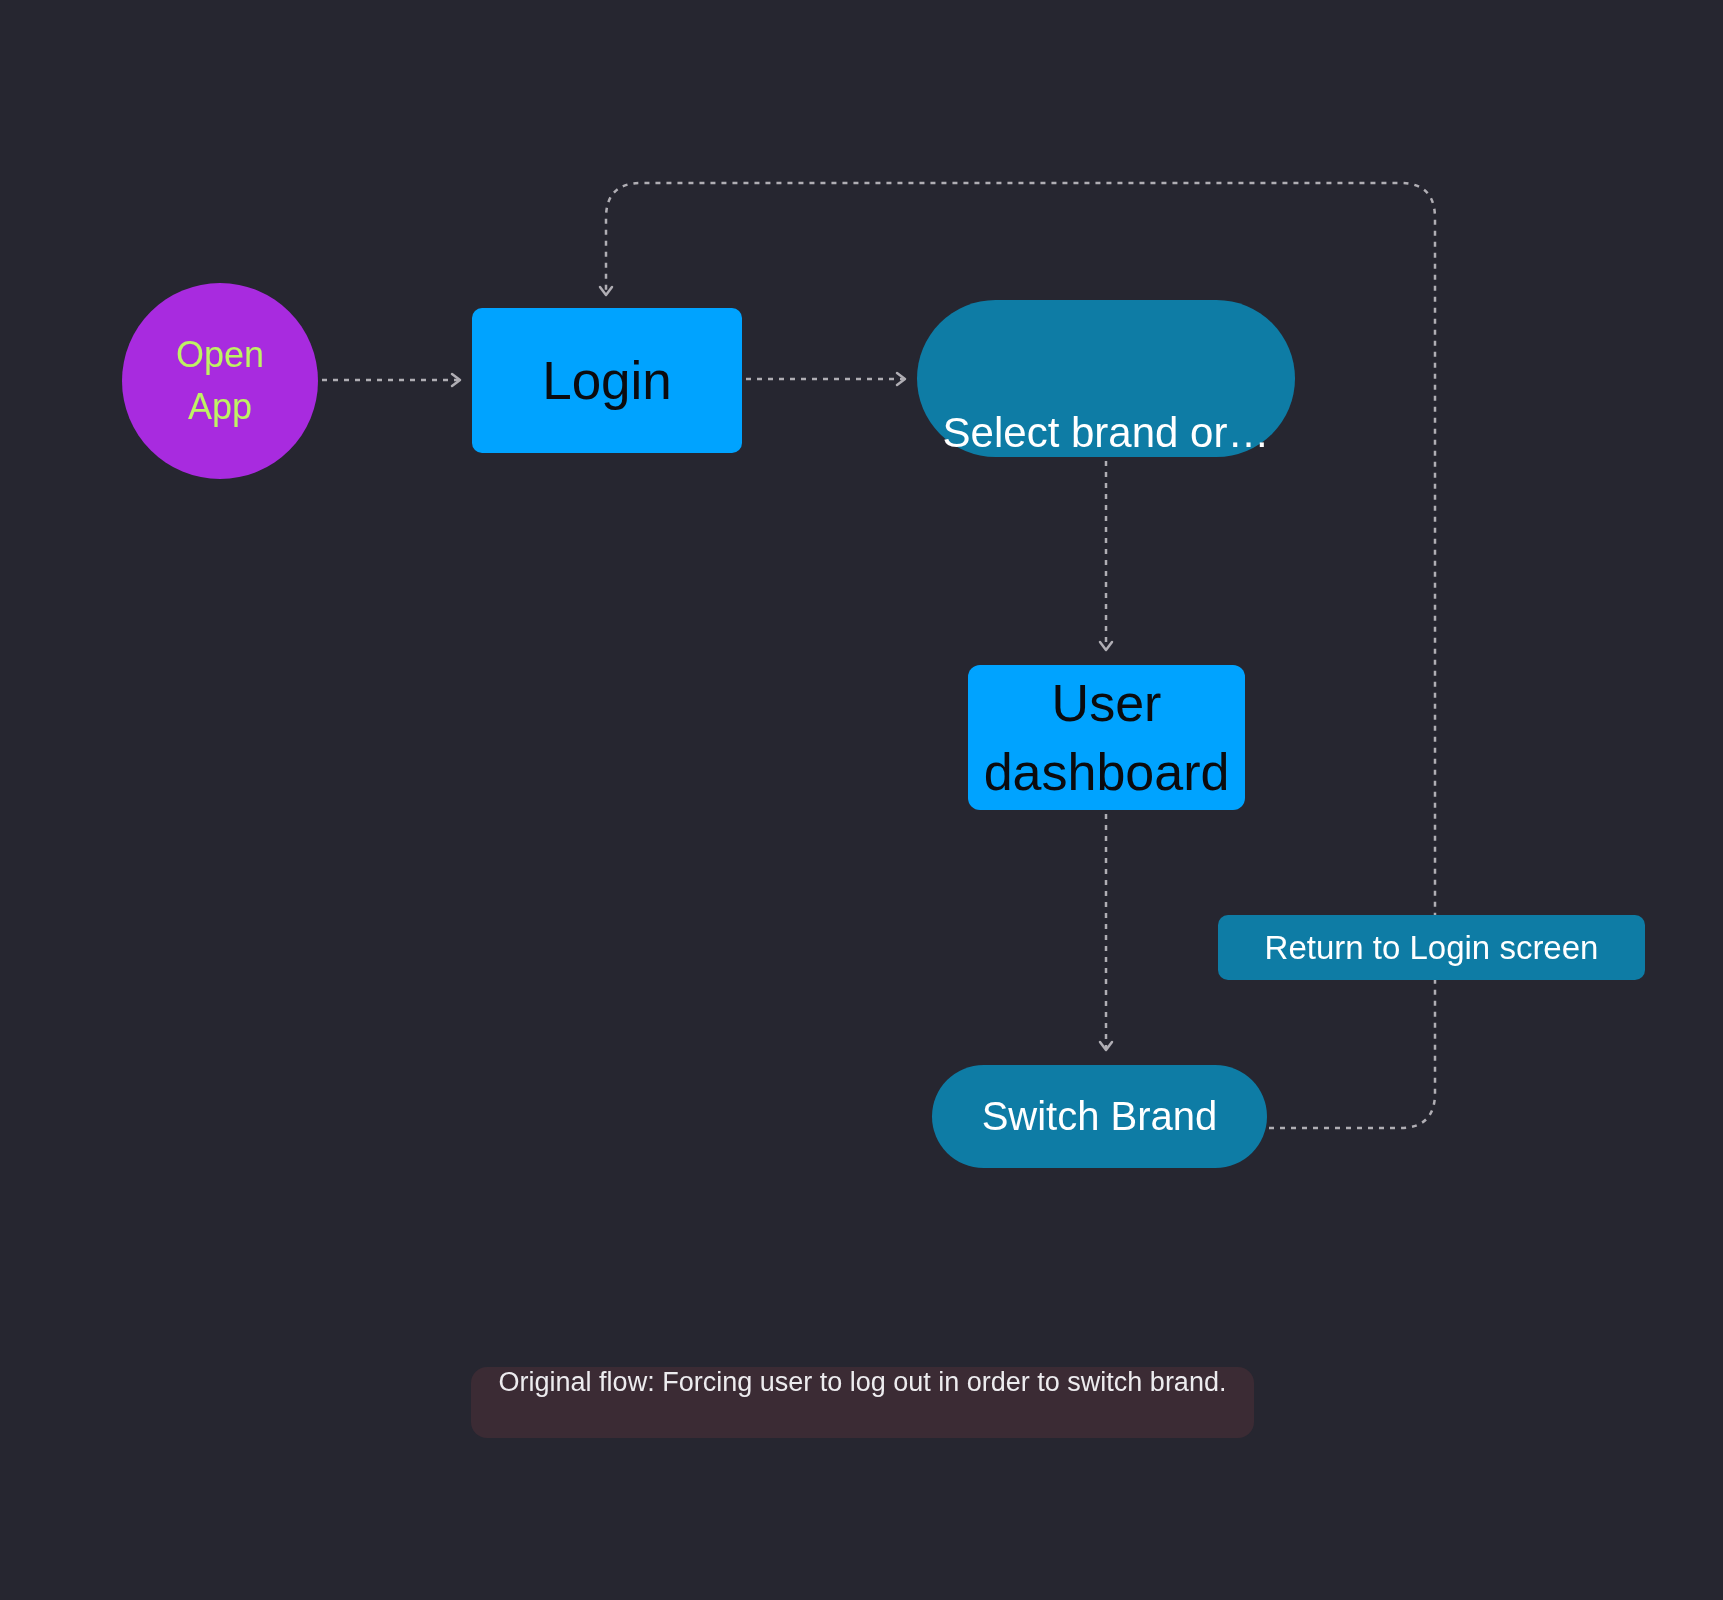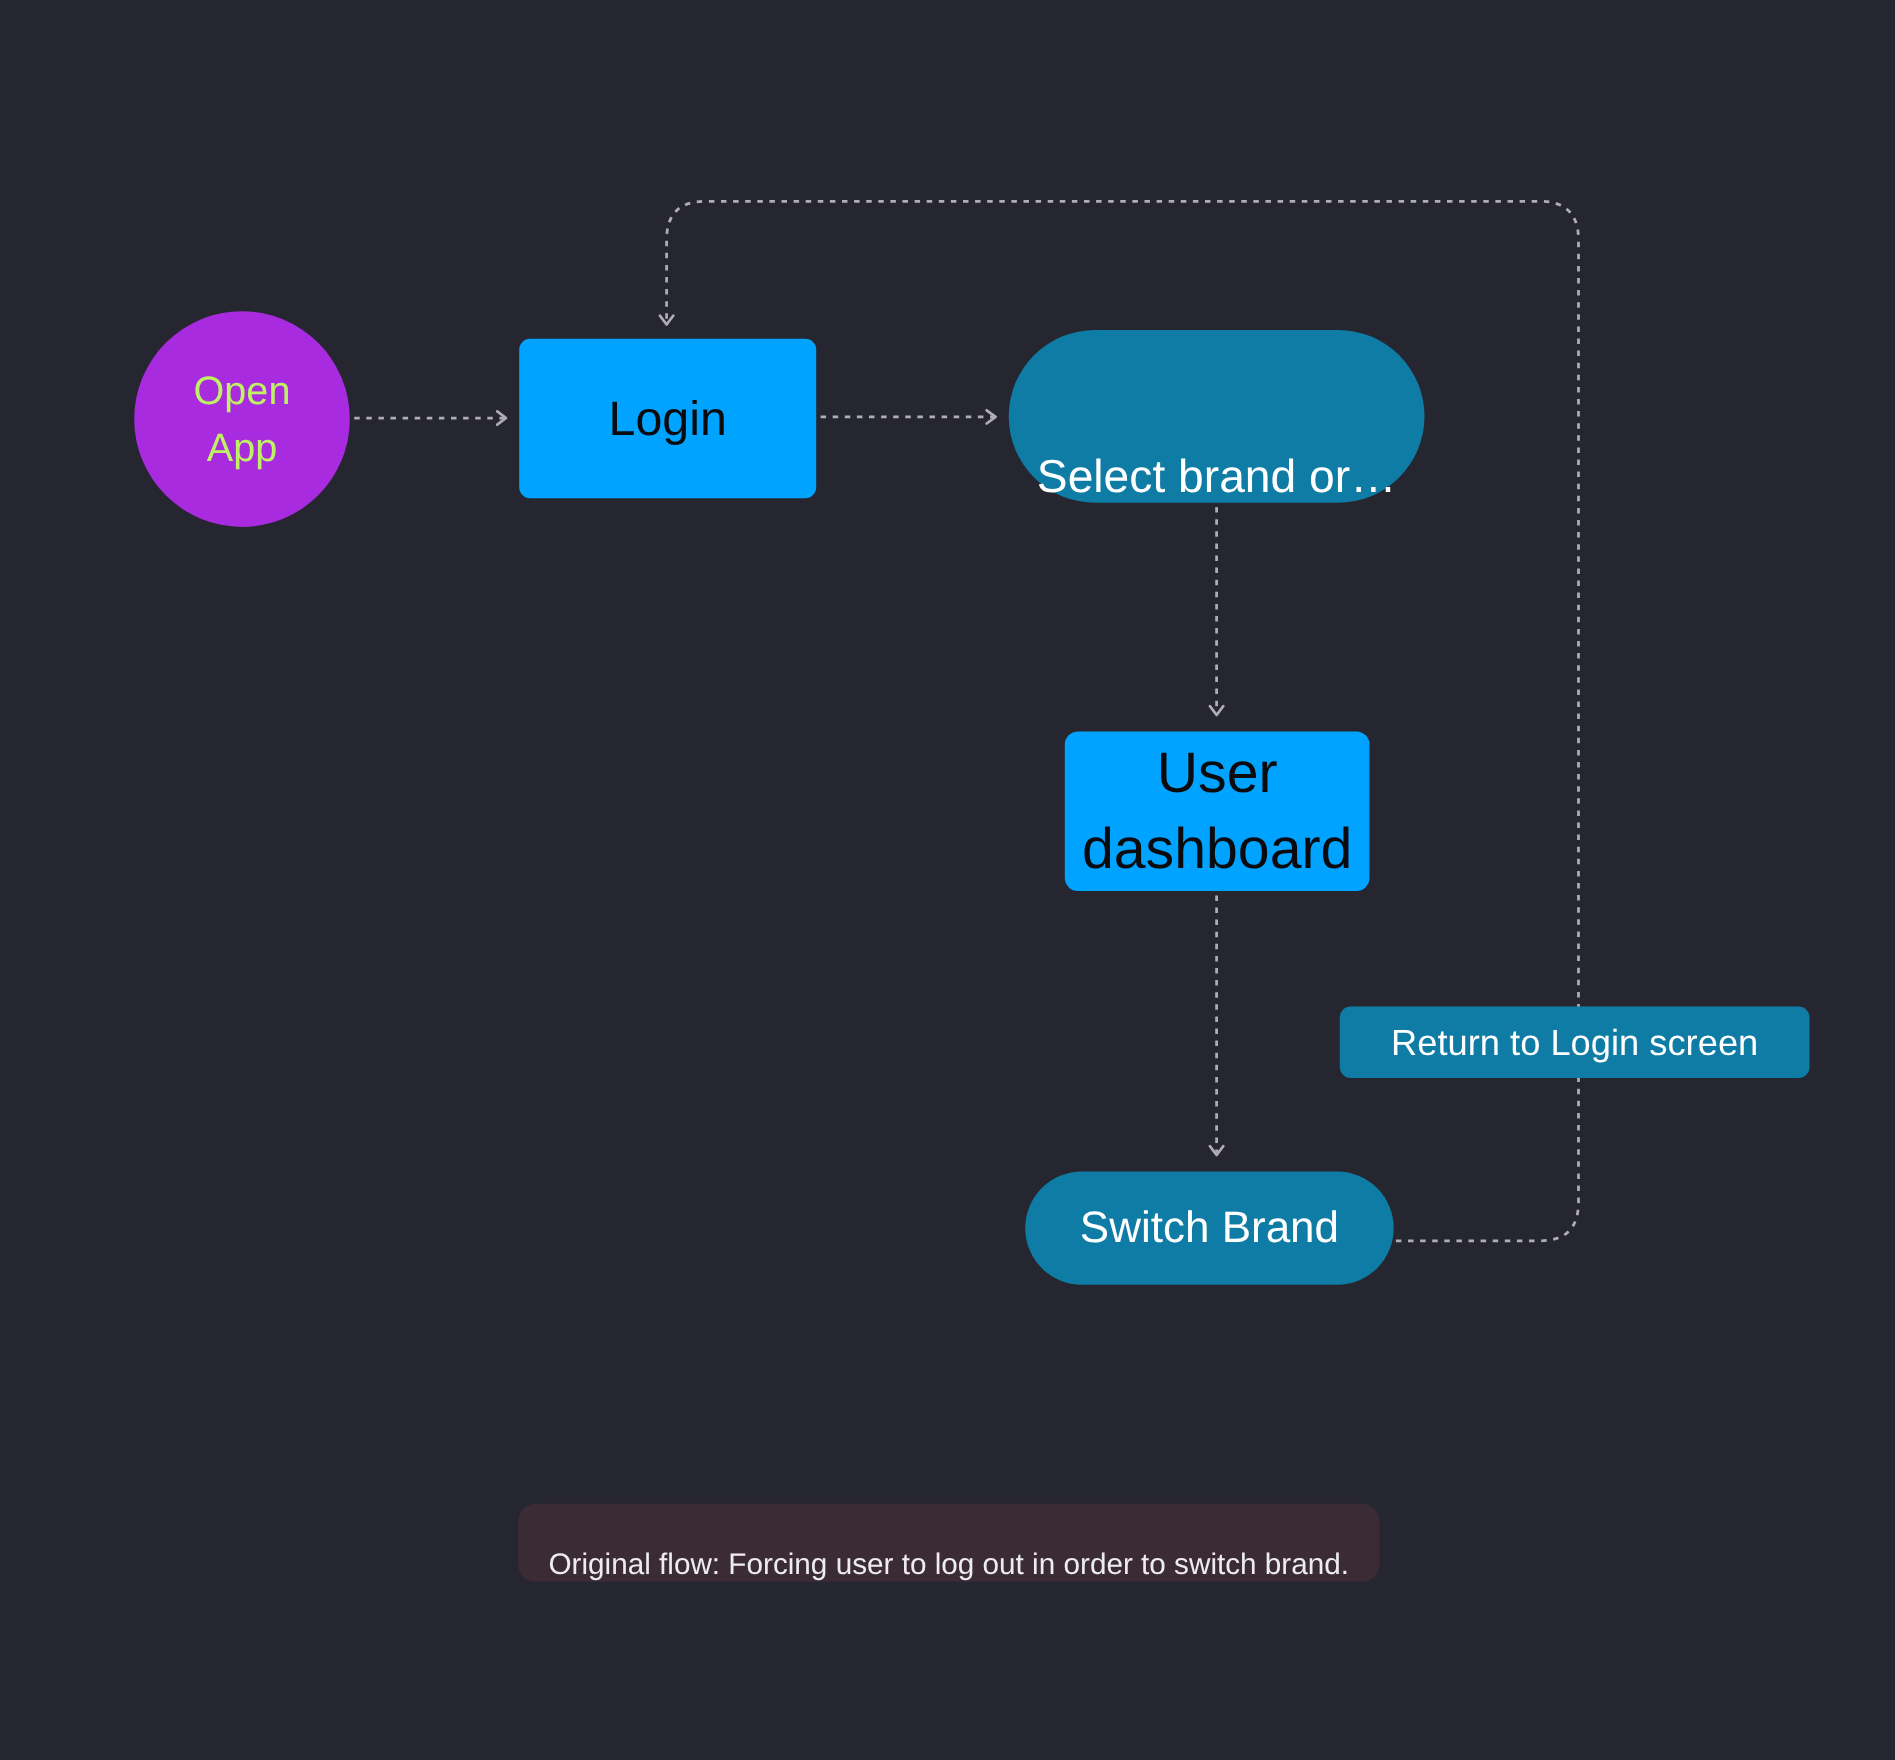--- a/index.html
+++ b/index.html
@@ -33,21 +33,21 @@
     border-radius: 50%;
     font-size: 36px;
     line-height: 1.45;
   }
   .node-open-app span { max-width: 120px; }
 
   .node-login {
     left: 472px; top: 308px;
     width: 270px; height: 145px;
     border-radius: 10px;
-    font-size: 44px;
+    font-size: 53px;
   }
 
   .node-select-brand {
     left: 917px; top: 300px;
     width: 378px; height: 157px;
     border-radius: 79px;
     font-size: 42px;
   }
 
   .node-user-dashboard {
@@ -73,21 +73,21 @@
     font-size: 33px;
   }
 
   .annotation {
     position: absolute;
     z-index: 2;
     left: 471px; top: 1367px;
     width: 783px; height: 71px;
     border-radius: 16px;
     display: flex;
-    align-items: flex-end;
+    align-items: flex-start;
     justify-content: center;
     font-size: 27px;
     box-sizing: border-box;
   }
 </style>
 </head>
 <body>
 
 <div class="canvas" style="background: rgb(38, 38, 48);">
 

